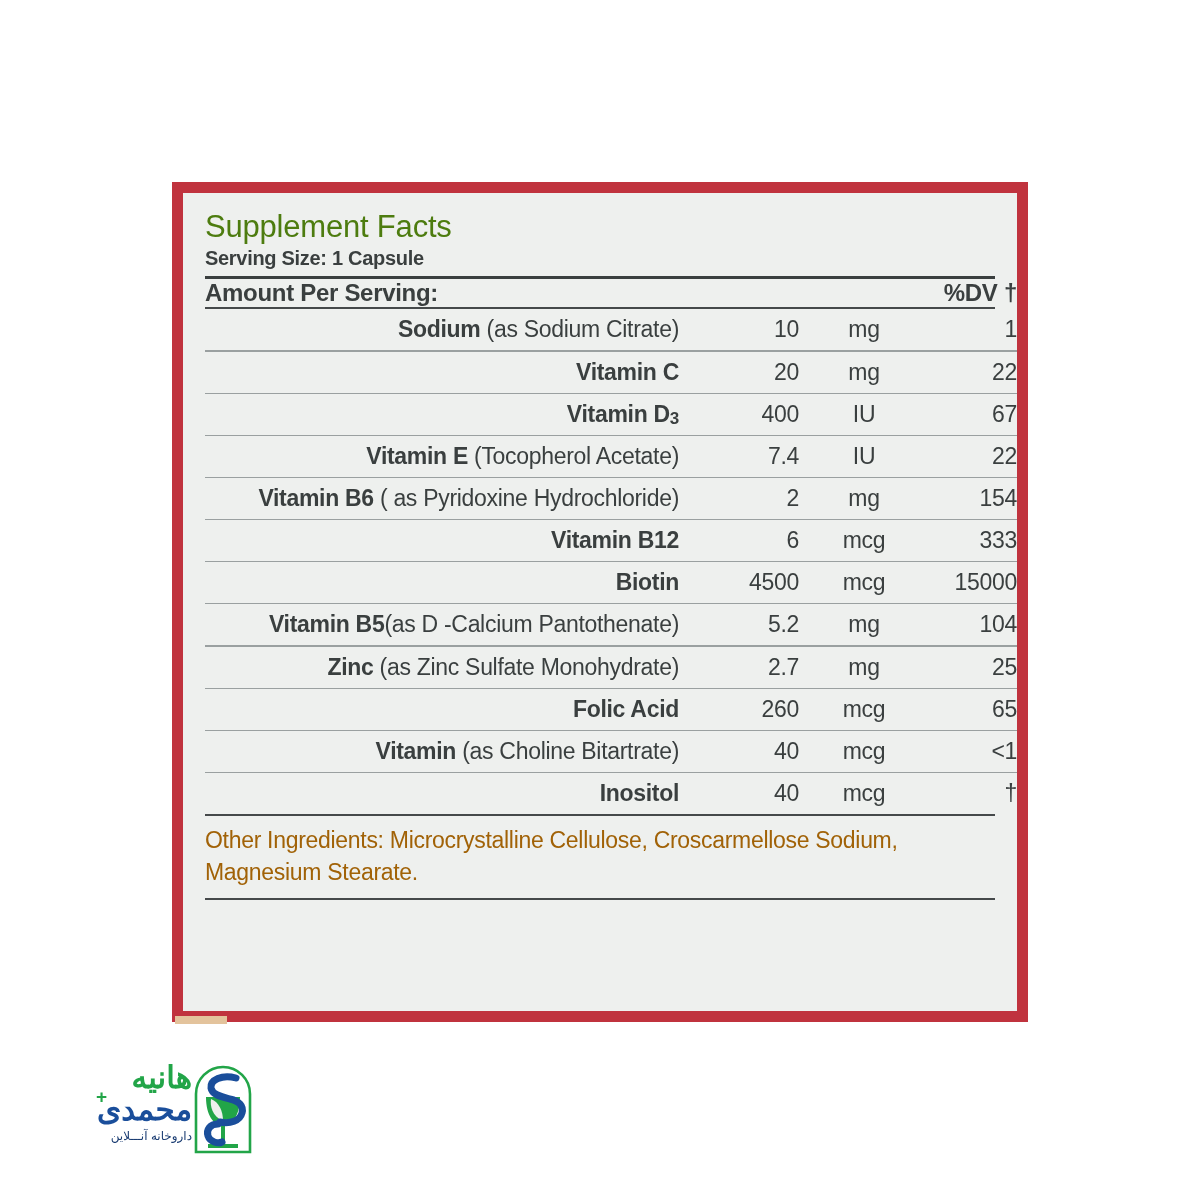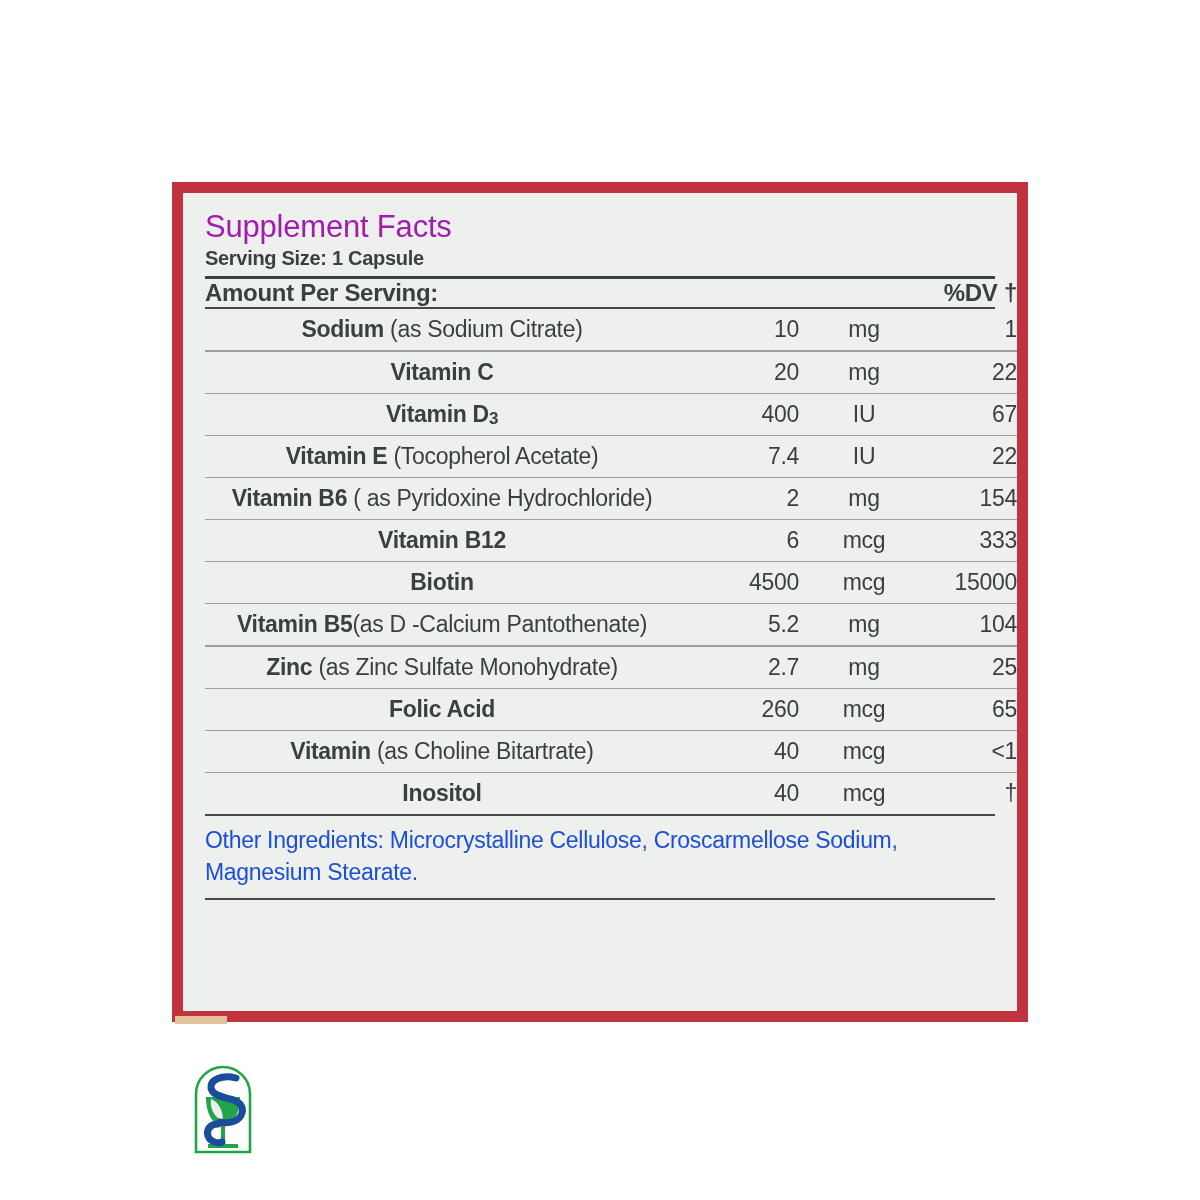--- a/index.html
+++ b/index.html
@@ -42,21 +42,21 @@
     left: 175px;
     top: 1016px;
     width: 52px;
     height: 8px;
     background: #e3c39c;
   }
 
   .facts-title {
     font-size: 31px;
     font-weight: normal;
-    color: #a21caf;
+    color: #4d7c0f;
     letter-spacing: -0.2px;
     line-height: 1.05;
     margin: 0 0 3px 0;
   }
   .serving-size {
     font-size: 20px;
     font-weight: bold;
     color: #3a3f3f;
     letter-spacing: -0.3px;
     line-height: 1.15;
@@ -100,21 +100,21 @@
     text-align: right;
     white-space: nowrap;
   }
 
   tr.nutrient-row td {
     font-size: 23px;
     padding: 7px 0 7px 0;
     letter-spacing: -0.3px;
   }
   tr.nutrient-row td.cell-name {
-    text-align: center;
+    text-align: right;
     white-space: nowrap;
   }
   tr.nutrient-row td.cell-amount { text-align: right; padding-right: 6px; }
   tr.nutrient-row td.cell-unit   { text-align: center; }
   tr.nutrient-row td.cell-dv     { text-align: right; }
 
   .nutrient-name { font-weight: bold; }
   .nutrient-src  { font-weight: normal; }
   .sub3 {
     font-size: 0.74em;
@@ -130,21 +130,21 @@
   }
   .sep-line {
     height: 1px;
     background: #9aa0a0;
     width: 100%;
   }
 
   
   .other-ingredients {
     font-size: 23px;
-    color: #1d4ed8;
+    color: #a16207;
     letter-spacing: -0.3px;
     line-height: 1.42;
     padding: 8px 0 9px 0;
     max-width: 790px;
   }
   .daily-value-note {
     font-size: 23px;
     color: #3a3f3f;
     letter-spacing: -0.3px;
     padding: 10px 0 0 0;
@@ -385,20 +385,28 @@
 
     <hr class="rule-medium">
 
 
   </div>
 </div>
 
 <div id="tan-sliver"></div>
 
 <div id="logo">
+  <div id="logo-wordmark">
+    <div class="logo-line1">هانیه</div>
+    <div class="logo-line2">
+      <span>محمدی</span>
+      <span class="logo-plus">+</span>
+    </div>
+    <div class="logo-tagline">داروخانه آنـــلاین</div>
+  </div>
 
   <span id="logo-mark">
     <svg width="62" height="92" viewBox="0 0 62 92" xmlns="http://www.w3.org/2000/svg">
       <path d="M4 88 L4 30 A27 27 0 0 1 58 30 L58 88 Z" fill="none" stroke="#22a548" stroke-width="2.6"></path>
       <path d="M14 33 L48 33 C48 52 40 60 33 62 L33 80 L46 80 L46 84 L16 84 L16 80 L29 80 L29 62 C22 60 14 52 14 33 Z" fill="#22a548"></path>
       <path d="M31 57 C20 52 18 42 19 35 C27 38 31 47 31 57 Z" fill="#eef0ee"></path>
       <path d="M44 14 C30 10 18 16 19 24 C20 31 30 33 38 35 C47 37 52 42 50 49 C48 57 38 60 28 58" fill="none" stroke="#1a4e9b" stroke-width="7" stroke-linecap="round"></path>
       <path d="M26 60 C18 60 14 66 16 72 C18 78 26 80 30 78" fill="none" stroke="#1a4e9b" stroke-width="7" stroke-linecap="round"></path>
     </svg>
   </span>

